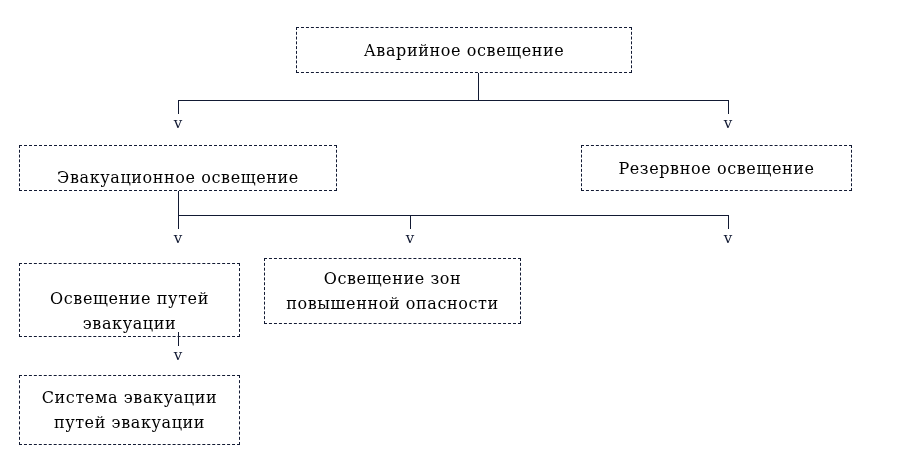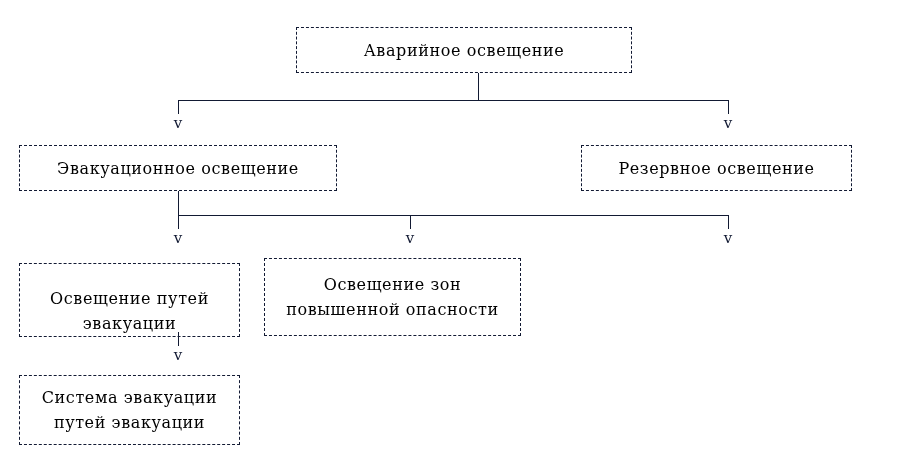--- a/index.html
+++ b/index.html
@@ -59,24 +59,24 @@
     font-family: "DejaVu Serif", "Liberation Serif", serif;
     font-size: 15px;
     line-height: 15px;
     color: #121a33;
     transform: translateX(-50%);
     user-select: none;
   }
 
   
   #node-emergency      { left: 296px; top: 27px;  width: 336px; height: 46px; }
-  #node-evacuation     { left: 19px;  top: 145px; width: 318px; height: 46px; }
+  #node-evacuation     { left: 19px;  top: 145px; width: 318px; height: 46px; align-items: flex-end; }
   #node-standby        { left: 581px; top: 145px; width: 271px; height: 46px; }
   #node-escape-routes  { left: 19px;  top: 263px; width: 221px; height: 74px; align-items: flex-end; }
-  #node-high-risk      { left: 264px; top: 258px; width: 257px; height: 78px; }
+  #node-high-risk      { left: 264px; top: 258px; width: 257px; height: 66px; }
   #node-antipanic      { left: 545px; top: 258px; width: 355px; height: 74px; }
   #node-signage        { left: 19px;  top: 375px; width: 221px; height: 70px; }
 </style>
 </head>
 <body>
 
 <div id="diagram">
 
   <div class="node" id="node-emergency">
     <span class="label">Аварийное освещение</span>

